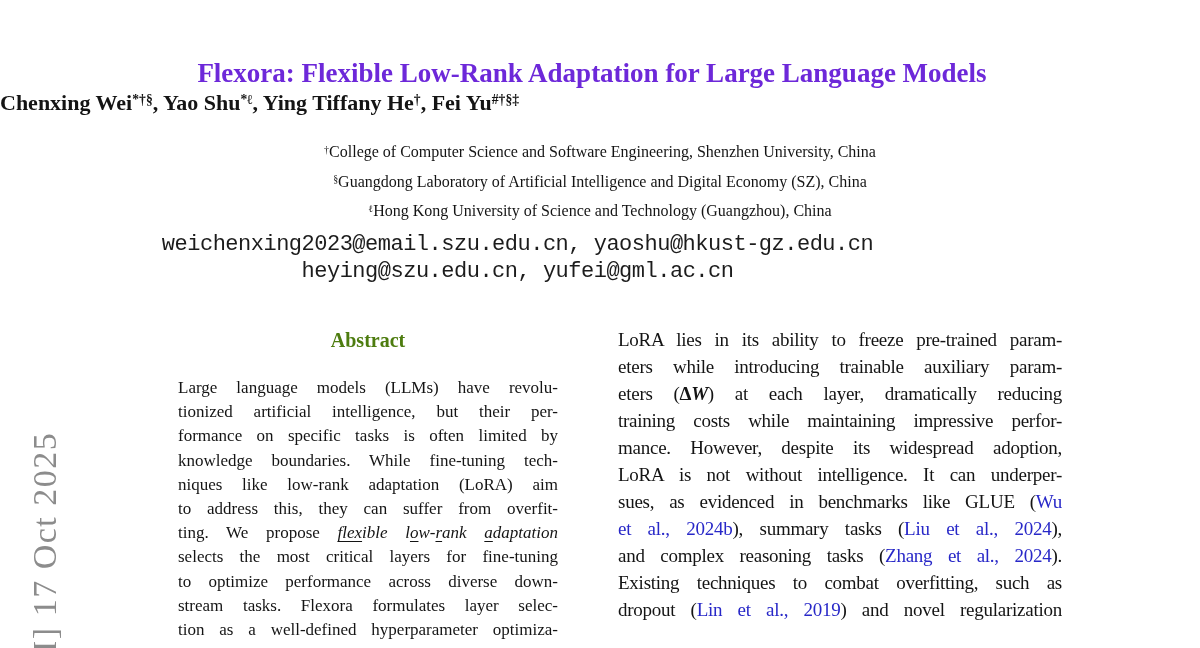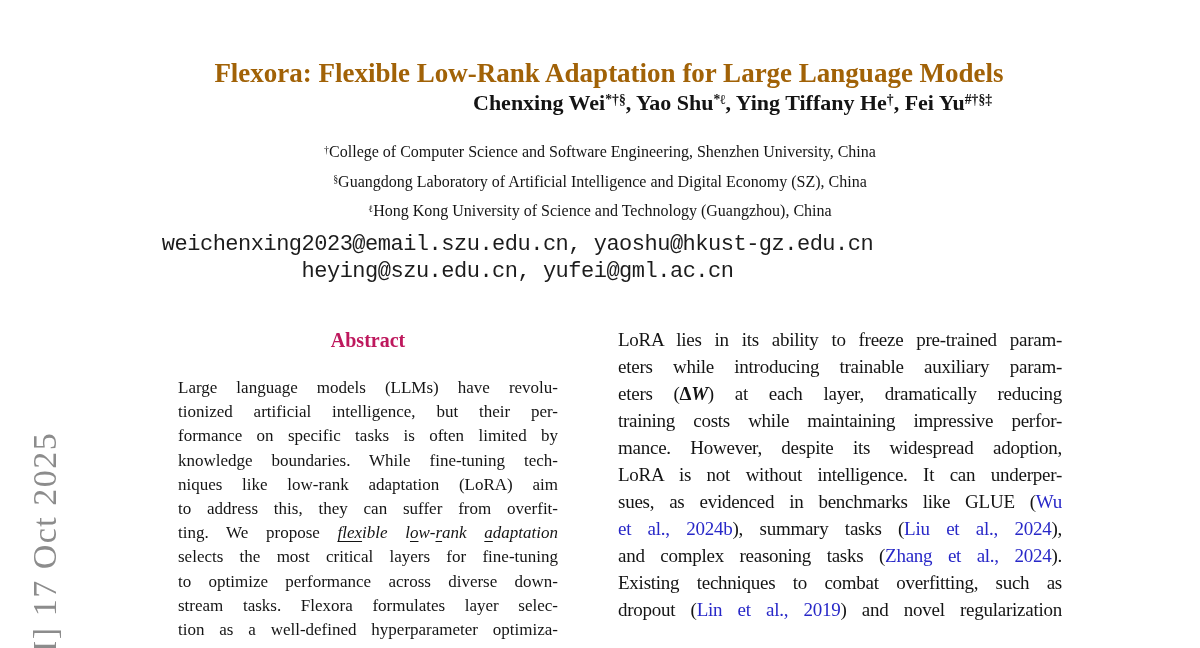--- a/index.html
+++ b/index.html
@@ -20,31 +20,31 @@
     transform-origin: 0 0;
     white-space: nowrap;
     font-size: 34px;
     letter-spacing: 1.5px;
     color: var(--watermark, #8c8c8c);
     font-family: "Liberation Serif", serif;
   }
 
   .title {
     position: absolute;
-    top: 41px; left: 17px; width: 1184px;
+    top: 41px; left: 0; width: 1184px;
     text-align: center;
     font-size: 27px; font-weight: bold;
     line-height: 1.1;
-    color: #a16207;
+    color: #6d28d9;
   }
 
   .authors {
     position: absolute;
     top: 90px; left: 0; width: 992px;
-    text-align: right;
+    text-align: left;
     font-size: 22px;
     line-height: 26px;
   }
 
   .affils {
     position: absolute;
     top: 111px; left: 0; width: 1200px;
     text-align: center;
     font-size: 16px;
     line-height: 27.5px;
@@ -61,21 +61,21 @@
     line-height: 27px;
     letter-spacing: -0.5px;
     color: #1c1c1c;
   }
 
   .abstract-heading {
     position: absolute;
     left: 178px; top: 329px; width: 380px;
     text-align: center;
     font-size: 20px; font-weight: bold;
-    color: #be185d;
+    color: #4d7c0f;
   }
 
   .abstract-body {
     position: absolute;
     left: 178px; top: 376px; width: 380px;
     font-size: 17px;
     line-height: 24.2px;
   }
 
   .col-right {

